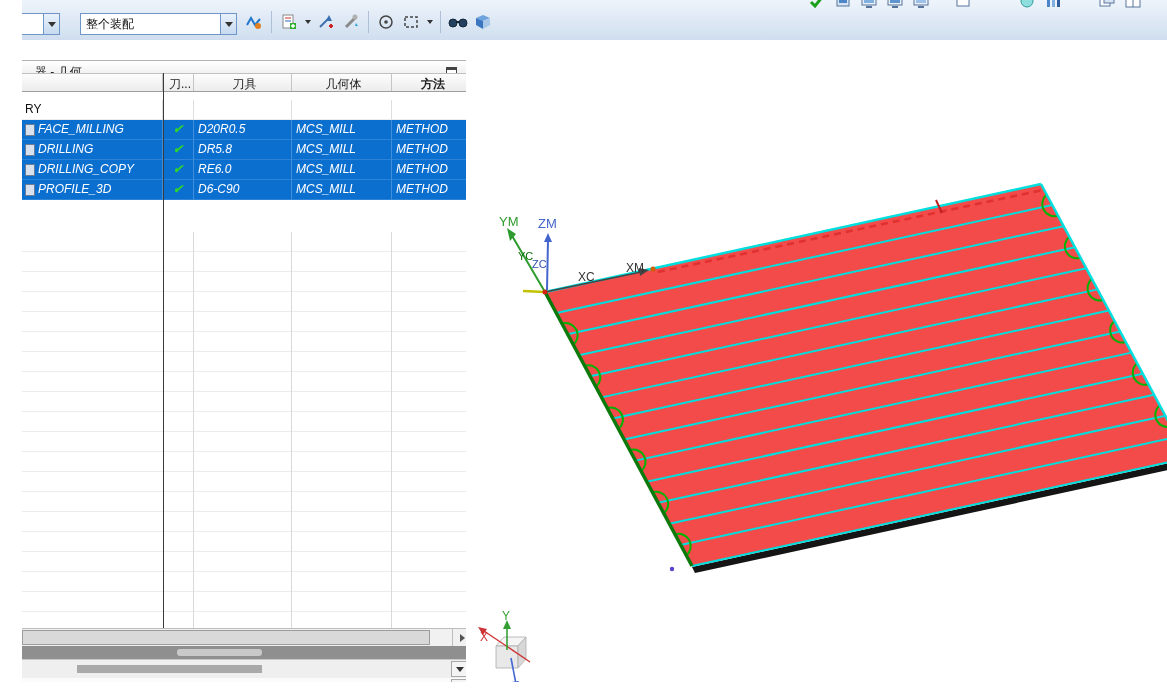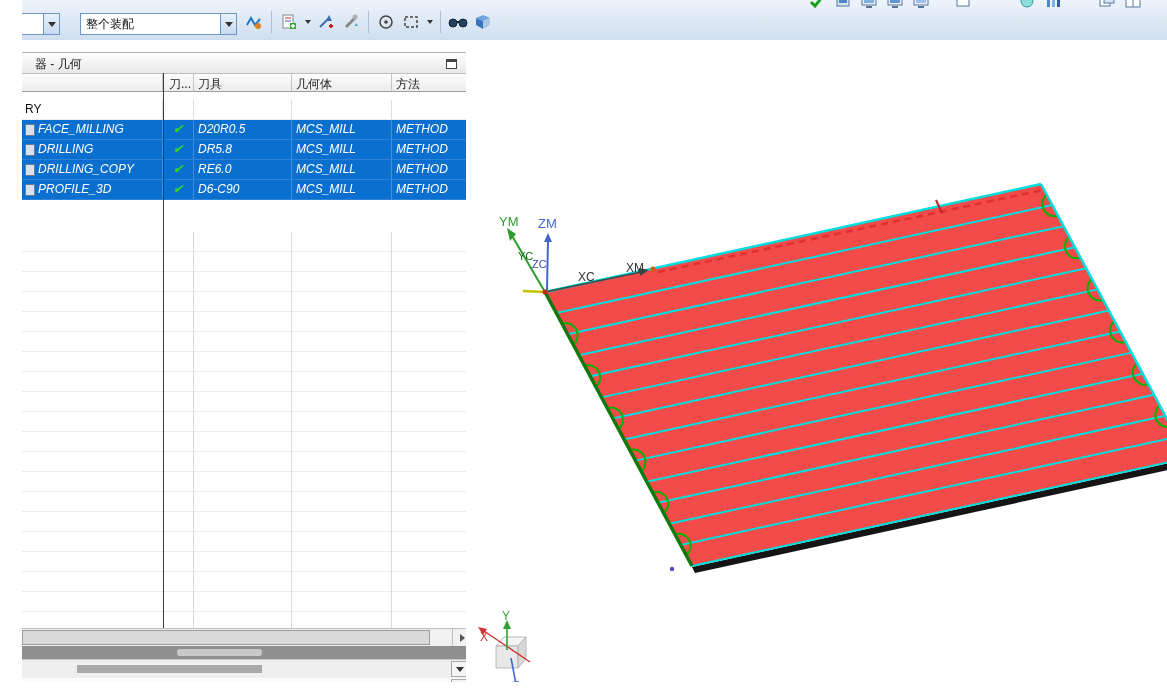--- a/index.html
+++ b/index.html
@@ -20,28 +20,28 @@
   .tbi{width:22px;height:22px;display:flex;align-items:center;justify-content:center;}
   .tbi svg{display:block;}
   .tbsep{width:1px;height:22px;background:#aebfd6;margin:0 3px;}
   .dd{width:9px;height:22px;display:flex;align-items:center;justify-content:center;}
   .dd .tri-dn{border-left-width:3px;border-right-width:3px;border-top-width:4px;}
   .tb-right{position:absolute;left:786px;top:-8px;display:flex;align-items:flex-start;gap:8px;}
   .tb-right .tbi{width:18px;height:18px;}
 
   
   .panel{position:absolute;left:0;top:40px;width:457px;height:606px;background:#fff;border-right:1px solid #9a9a9a;box-sizing:border-box;}
-  .panel-title{position:absolute;left:0;top:12px;width:449px;height:24px;box-sizing:border-box;
+  .panel-title{position:absolute;left:0;top:20px;width:449px;height:24px;box-sizing:border-box;
                background:linear-gradient(#ffffff,#e6e6e6);border:1px solid #b3b3b3;border-left:none;
                display:flex;align-items:center;}
   .panel-title .tt{margin-left:13px;color:#111;}
   .restore-box{position:absolute;right:13px;top:6px;width:11px;height:10px;border:1px solid #444;border-top:3px solid #444;box-sizing:border-box;background:#fff;}
   .thead{position:absolute;left:0;top:33px;width:448px;height:19px;display:flex;box-sizing:border-box;
          border-top:1px solid #c0c0c0;border-bottom:1px solid #9e9e9e;background:linear-gradient(#fdfdfd,#ececec);}
-  .th{box-sizing:border-box;border-right:1px solid #c4c4c4;padding:2px 0 0 4px;overflow:hidden;white-space:nowrap;color:#222;}
+  .th{box-sizing:border-box;border-right:1px solid #c4c4c4;padding:2px 0 0 4px;overflow:hidden;white-space:nowrap;color:#222;text-align:center;}
   .tbody{position:absolute;left:0;top:60px;width:448px;}
   .trow{display:flex;height:20px;line-height:19px;}
   .c{box-sizing:border-box;border-right:1px solid #dedede;border-bottom:1px solid #ececec;overflow:hidden;white-space:nowrap;}
   .w-name{width:141px;}.w-chk{width:31px;text-align:center;}.w-tool{width:98px;padding-left:4px;}
   .w-geo{width:100px;padding-left:4px;}.w-meth{width:78px;padding-left:4px;}
   .c.w-name{display:flex;align-items:center;padding-left:3px;}
   .trow.sel{background:#0b6fd0;color:#fff;}
   .trow.sel .c{border-right:1px solid rgba(255,255,255,.22);border-bottom:1px solid rgba(255,255,255,.14);font-style:italic;}
   .okc{color:#2fd32f;font-weight:bold;font-size:12px;}
   .op-ic{display:inline-block;width:10px;height:12px;margin-right:3px;background:#d8e2ee;
@@ -242,21 +242,21 @@
     <div class="panel-title">
       <span class="tt">器 - 几何</span>
       <span class="restore-box"></span>
     </div>
 
     <div class="thead">
       <div class="th w-name"></div>
       <div class="th w-chk">刀...</div>
       <div class="th w-tool">刀具</div>
       <div class="th w-geo">几何体</div>
-      <div class="th w-meth" style="border-right:none;">方法</div>
+      <div class="th w-meth" style="border-right:none;font-weight:bold;">方法</div>
     </div>
 
     <div class="tbody">
       <div class="trow">
         <div class="c w-name">
             <span>RY</span>
           </div>
         <div class="c w-chk"></div>
           <div class="c w-tool"></div>
           <div class="c w-geo"></div>

